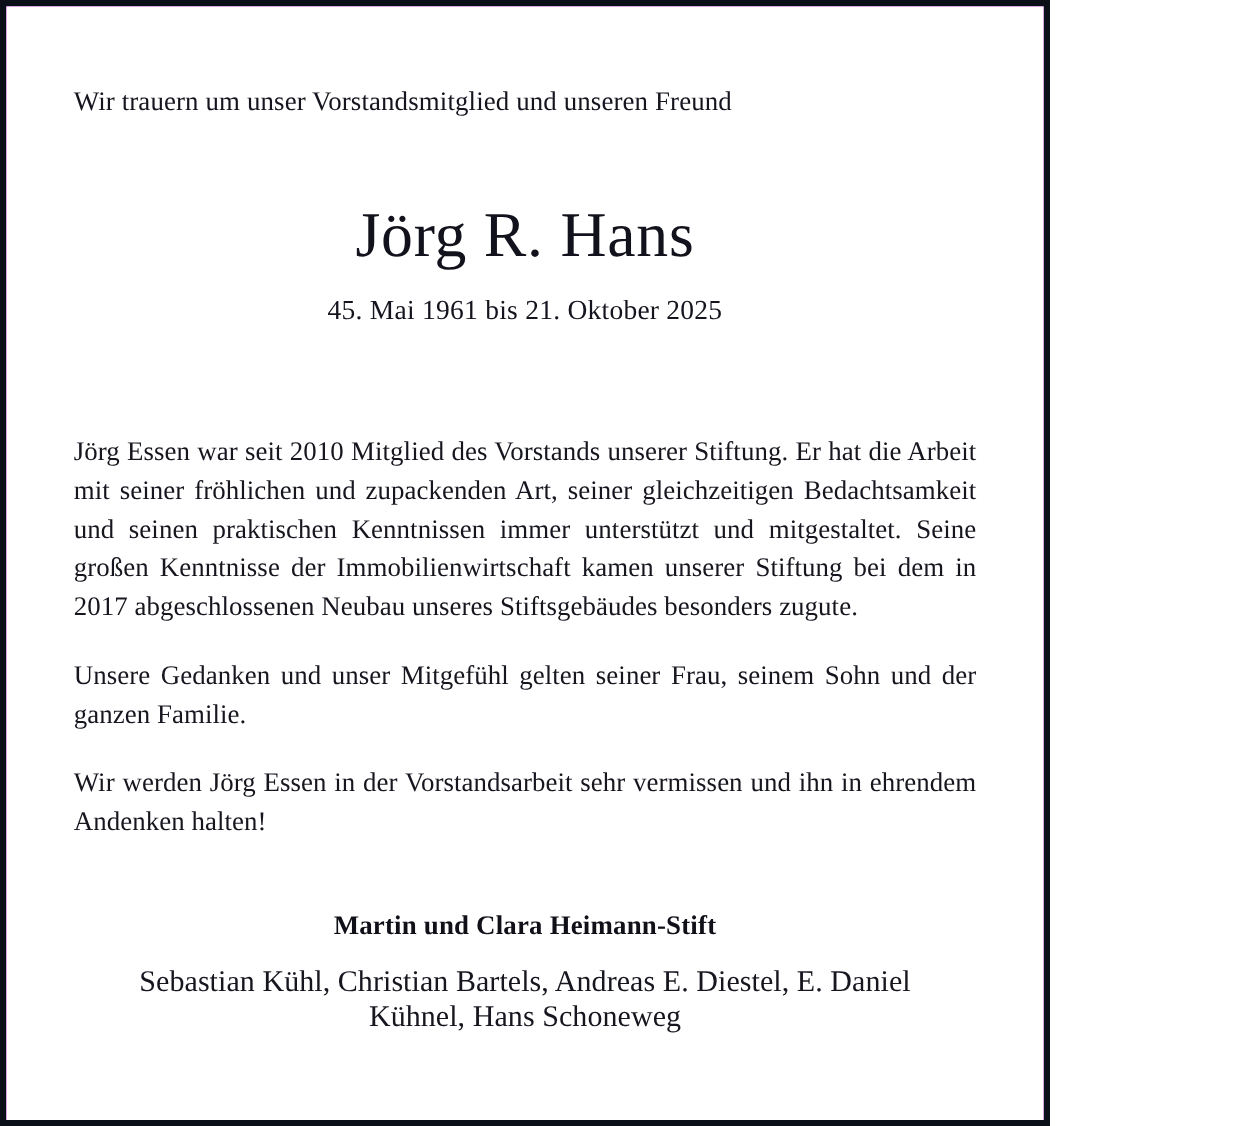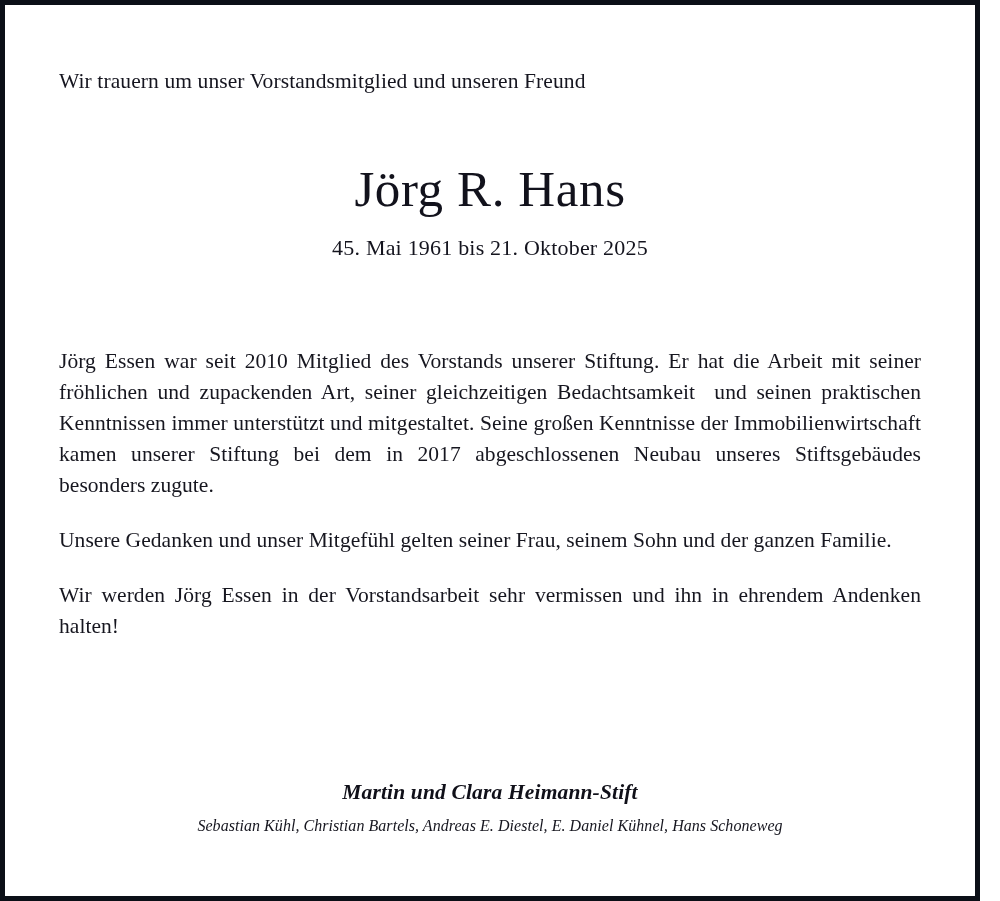--- a/index.html
+++ b/index.html
@@ -4,21 +4,21 @@
 <title>Traueranzeige</title>
 <style>
   html, body {
     margin: 0;
     padding: 0;
     background: #ffffff;
   }
 
   .notice-frame {
     position: relative;
-    width: 980px;
+    width: 840px;
     height: 901px;
     box-sizing: border-box;
     background: #d946ef;
     border: 5px solid #0b0f17;
     font-family: "Liberation Serif", "DejaVu Serif", serif;
     color: #1a1a24;
     overflow: hidden;
   }
 
   .notice-inner {
@@ -87,36 +87,35 @@
     margin-bottom: 0;
   }
 
   
   .signature-block {
     position: absolute;
     left: 54px;
     right: 54px;
     bottom: 56px;
     text-align: center;
-    font-style: italic;
   }
 
   .org-name {
     margin: 0;
     font-size: 21.5px;
     line-height: 28px;
     font-weight: 700;
     letter-spacing: 0.15px;
     color: #101019;
   }
 
   .signatories {
-    margin: 0;
+    margin: 12px;
     padding-top: 6px;
-    font-size: 16px;
+    font-size: 24px;
     line-height: 28px;
     letter-spacing: 0.05px;
     color: #16161f;
   }
 </style>
 </head>
 <body>
 
 <div class="notice-frame">
   <div class="notice-inner">

